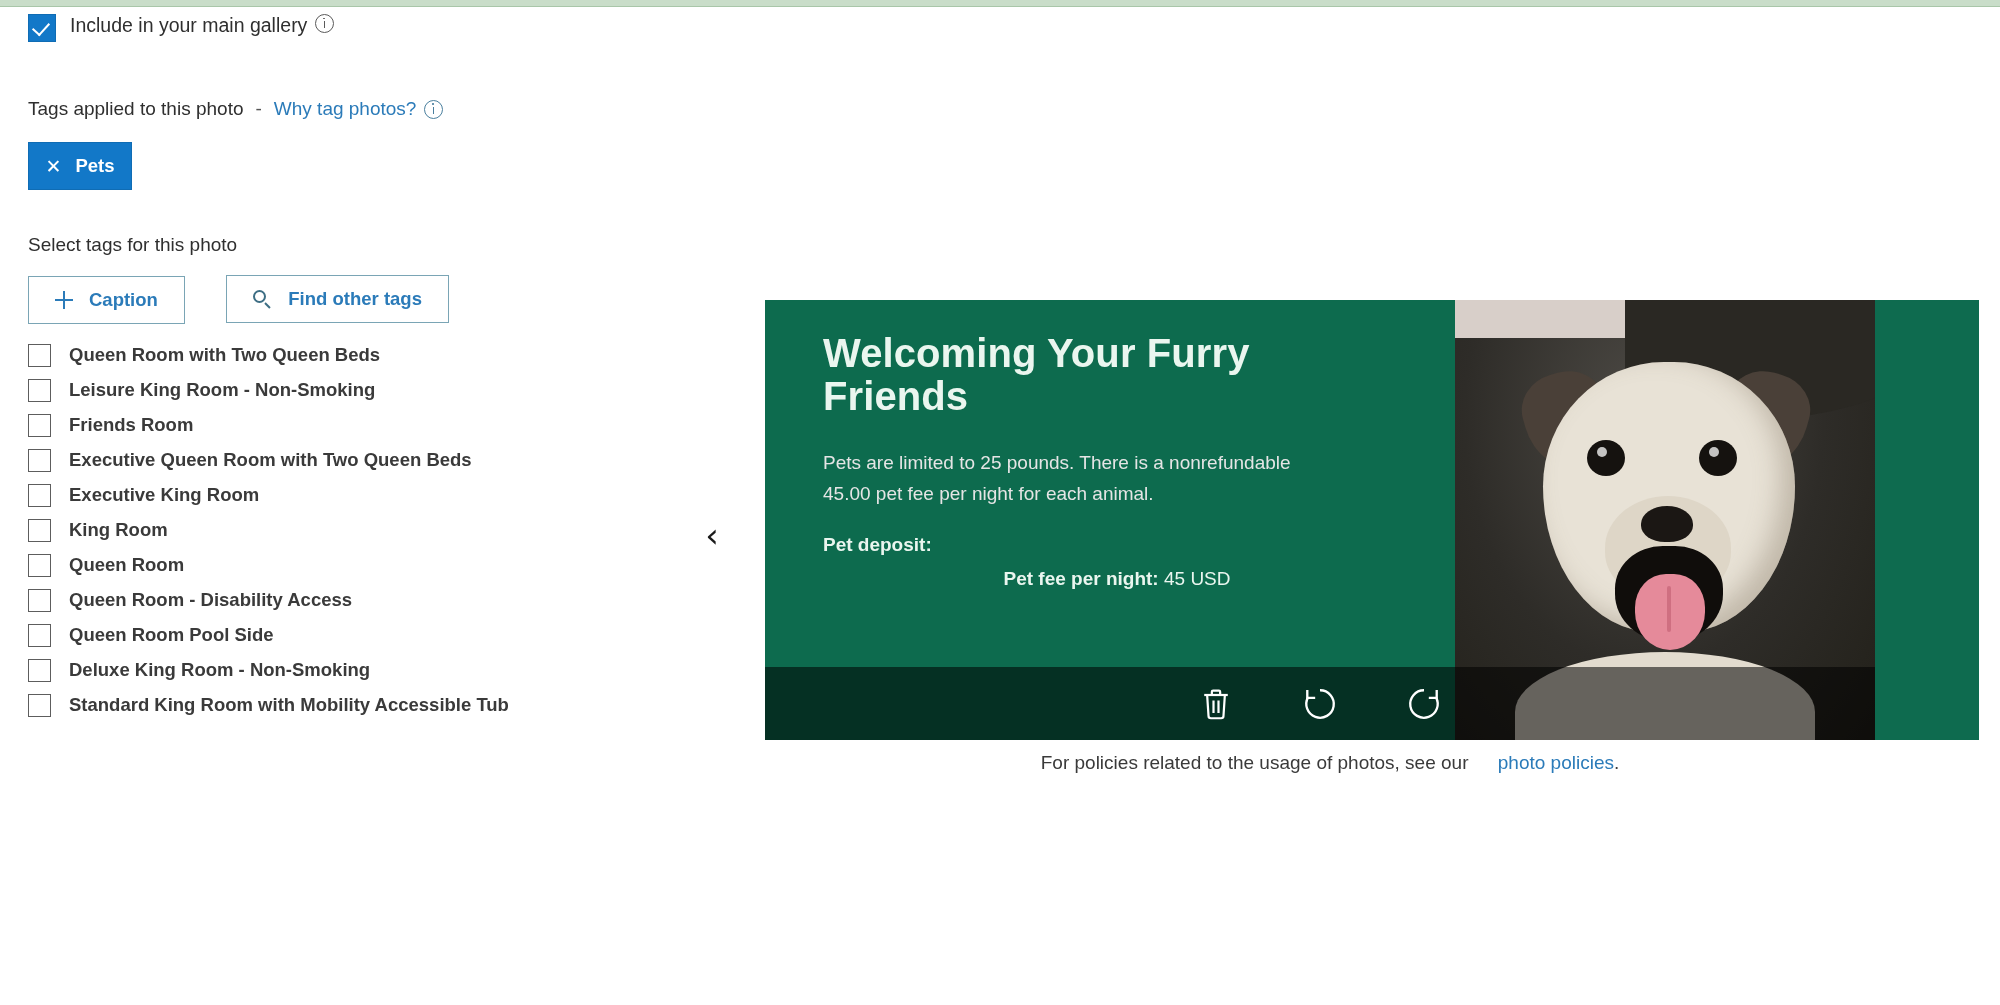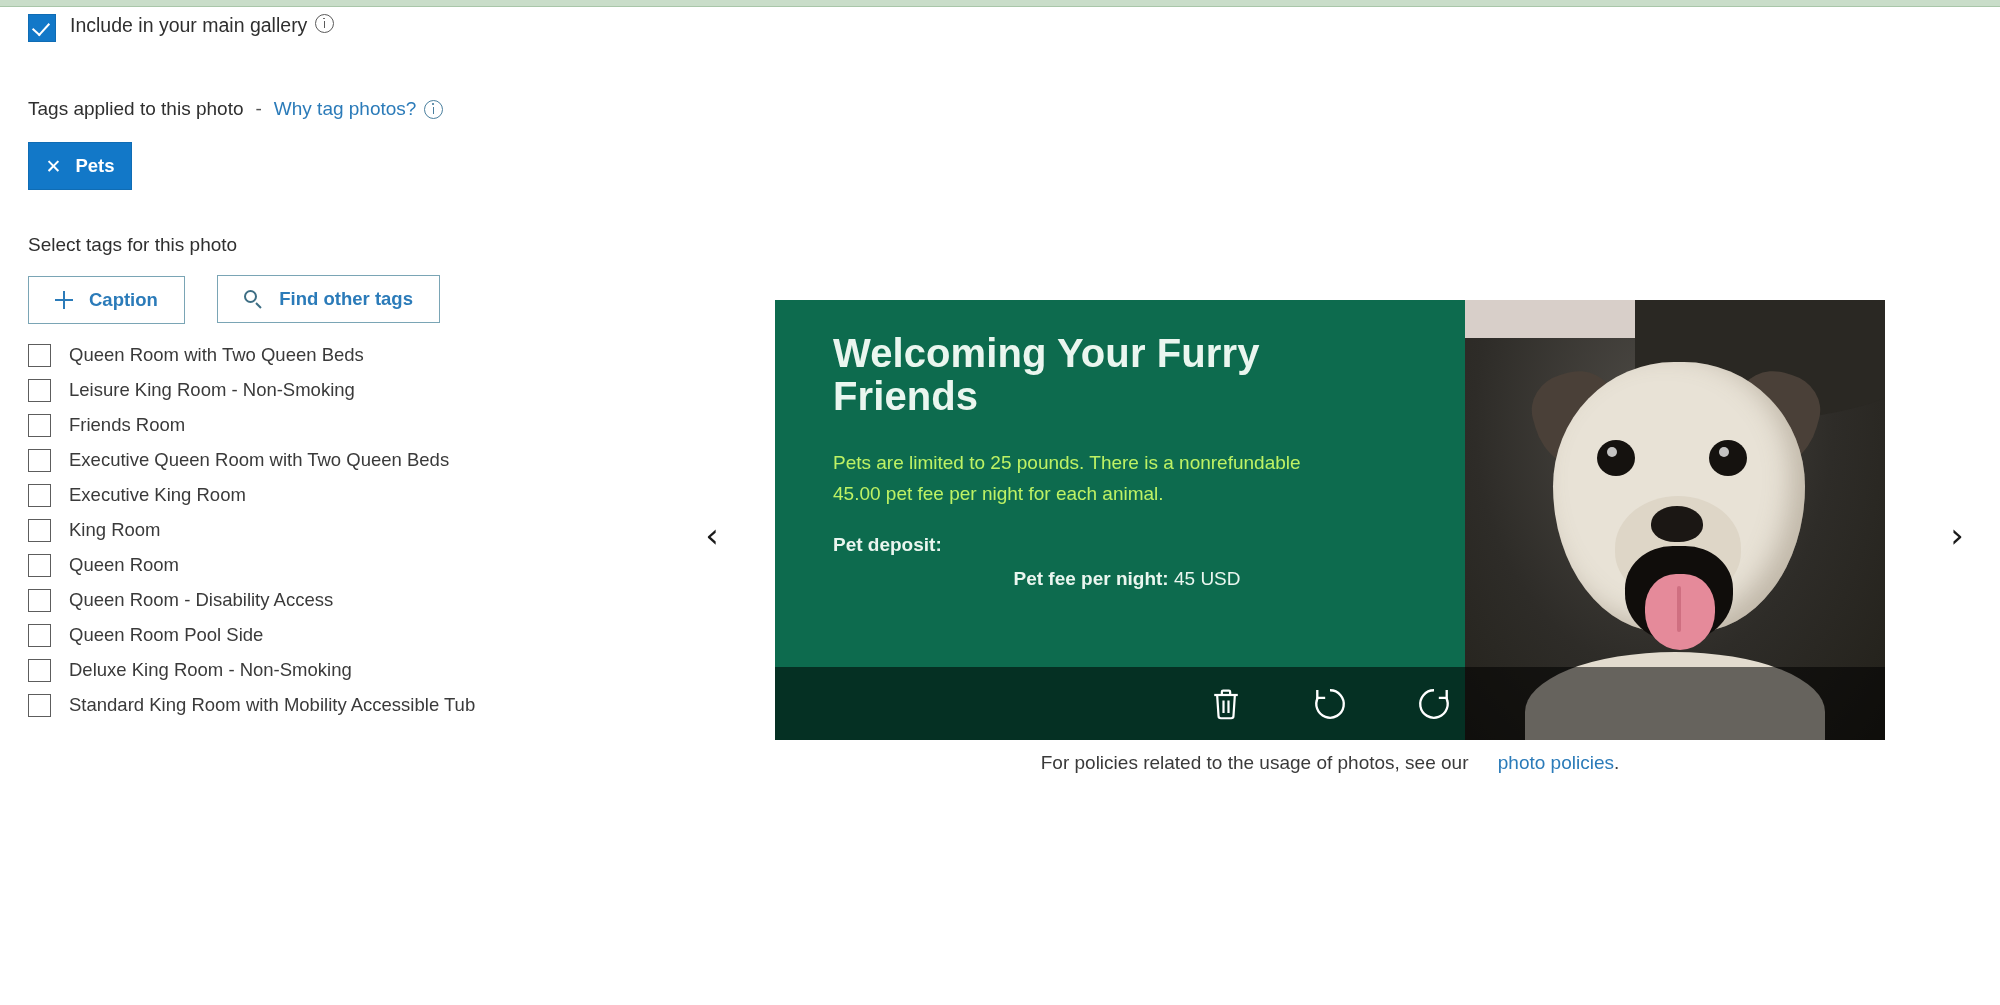--- a/index.html
+++ b/index.html
@@ -131,21 +131,21 @@
     line-height: 1;
   }
 
   .select-tags-label {
     margin: 44px 0 0 28px;
     font-size: 19px;
     color: #2f2f2f;
   }
 
   .btn-outline {
-    margin: 19px 0 0 28px;
+    margin: 19px 9px 0 28px;
     height: 48px;
     border: 1px solid #7aa5b5;
     background: #ffffff;
     color: #2b7bb9;
     font-size: 18.5px;
     font-weight: bold;
     display: inline-flex;
     align-items: center;
     padding: 0 26px;
     cursor: pointer;
@@ -221,20 +221,21 @@
     border: 1.7px solid #5d5d5d;
     background: #ffffff;
     flex: 0 0 auto;
     box-sizing: border-box;
   }
   .room-item .room-label {
     margin-left: 18px;
     font-size: 18.5px;
     color: #3a3a3a;
     white-space: nowrap;
+    font-weight: bold;
   }
 
   
   .carousel {
     position: absolute;
     top: 0;
     left: 690px;
     width: 1310px;
     height: 1005px;
   }
@@ -251,23 +252,23 @@
     cursor: pointer;
     user-select: none;
     font-family: "DejaVu Sans", sans-serif;
     line-height: 1;
   }
   .nav-prev { left: 0px; }
   .nav-next { left: 1245px; }
 
   .card {
     position: absolute;
-    left: 85px;
+    left: 75px;
     top: 300px;
-    width: 1110px;
+    width: 1214px;
     height: 440px;
     overflow: hidden;
     background: #0e6b4f;
   }
   .card-green {
     position: absolute;
     left: 0; top: 0;
     width: 690px;
     height: 440px;
     background: #0d6b4e;
@@ -279,21 +280,21 @@
     font-weight: bold;
     color: #eaf6ef;
     line-height: 1.08;
     letter-spacing: .1px;
     max-width: 500px;
   }
   .card-body {
     margin-top: 30px;
     font-size: 19px;
     line-height: 1.62;
-    color: #bef264;
+    color: #e5e5e5;
     max-width: 500px;
   }
   .card-kv {
     margin-top: 24px;
     font-size: 19px;
     color: #eaf6ef;
   }
   .card-kv b { font-weight: bold; }
   .card-kv.second { margin-top: 12px; text-align: center; }
 

